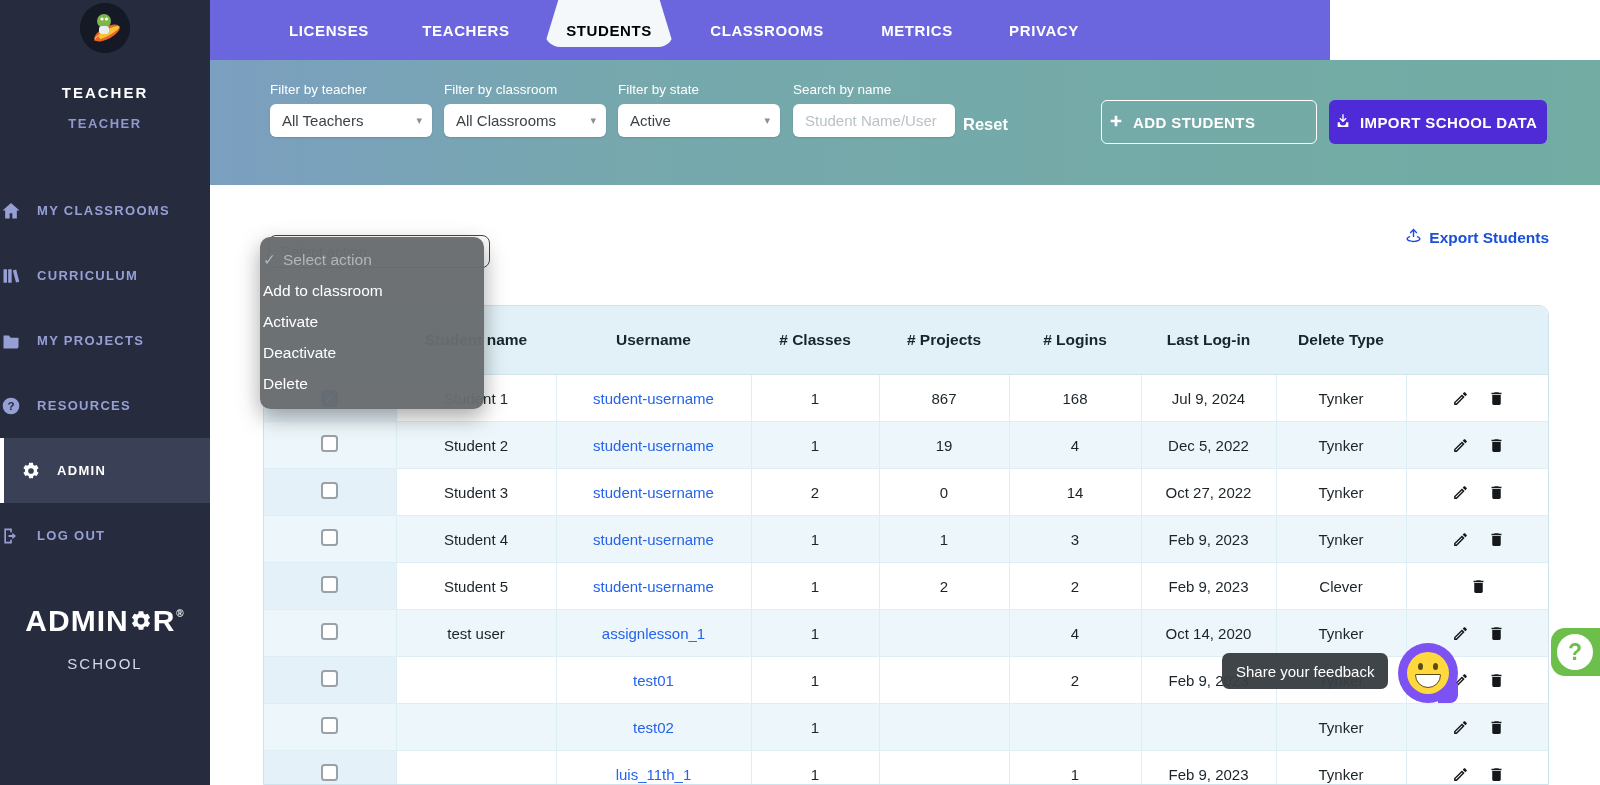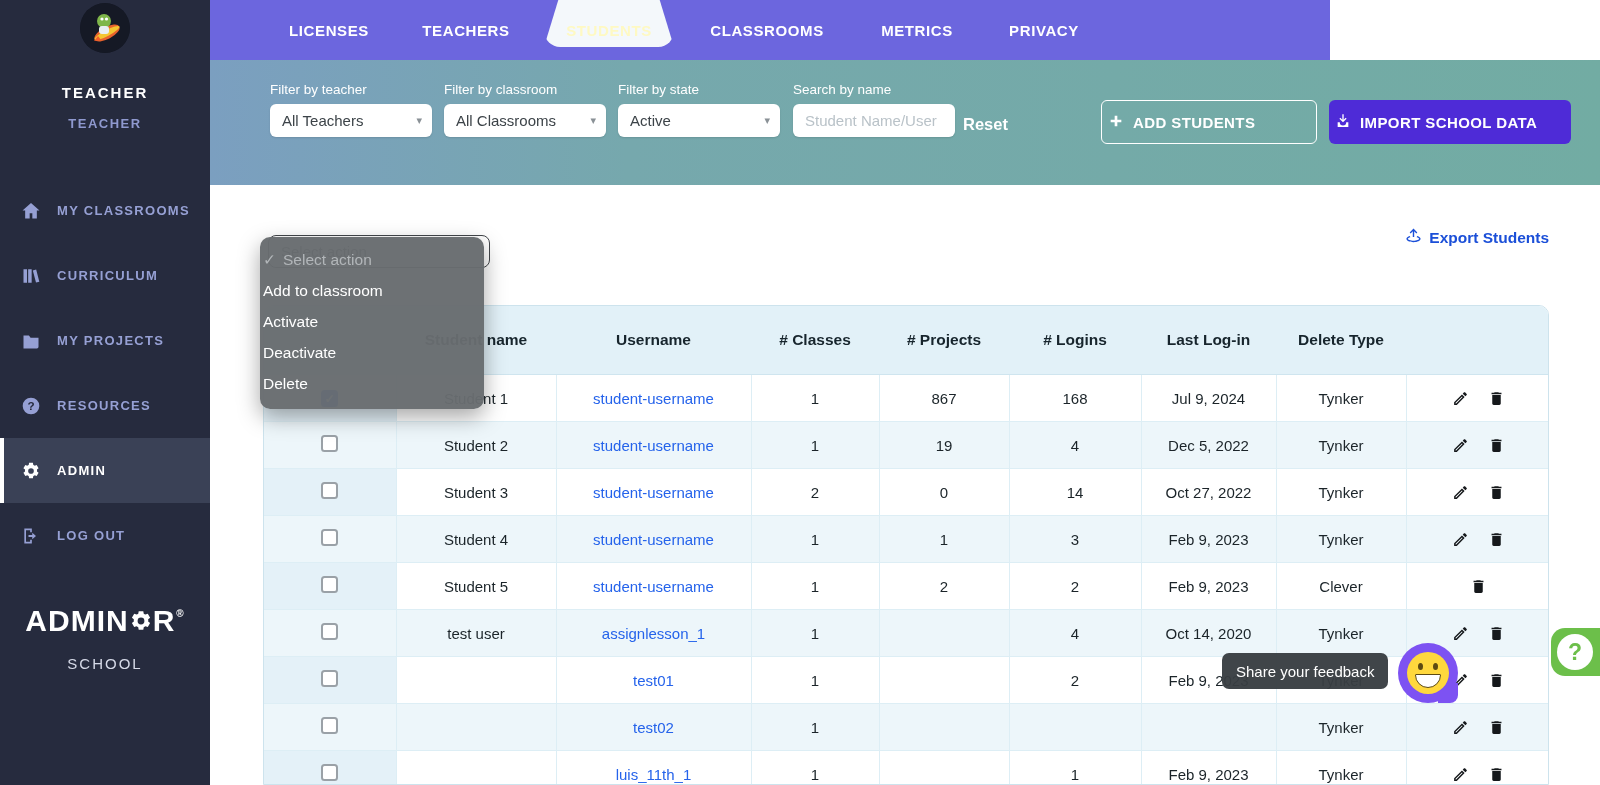--- a/index.html
+++ b/index.html
@@ -5,56 +5,56 @@
   html,body{margin:0;padding:0;}
   body{font-family:"Liberation Sans",sans-serif;background:#fff;}
   .screen{position:relative;width:1600px;height:785px;overflow:hidden;background:#fff;}
 
   
   .sidebar{position:absolute;left:0;top:0;width:210px;height:785px;background:#262b3e;z-index:40;}
   .avatar{position:absolute;left:50%;top:3px;transform:translateX(-50%);width:50px;height:50px;border-radius:50%;background:#151925;display:flex;align-items:center;justify-content:center;overflow:hidden;}
   .profile-name{position:absolute;top:84px;width:100%;text-align:center;color:#fff;font-weight:bold;font-size:15px;letter-spacing:2px;}
   .profile-role{position:absolute;top:116px;width:100%;text-align:center;color:#8f99cf;font-size:13px;letter-spacing:1.5px;font-weight:bold;}
   .side-nav{position:absolute;top:178px;left:0;width:100%;}
-  .side-item{height:65px;display:flex;align-items:center;gap:15px;padding-left:20px;color:#96a0d4;cursor:pointer;}
+  .side-item{height:65px;display:flex;align-items:center;gap:15px;color:#96a0d4;cursor:pointer;}
   .side-item .icn{width:22px;height:22px;display:flex;align-items:center;justify-content:center;flex:0 0 22px;}
   .side-item .icn svg{width:20px;height:20px;fill:currentColor;}
   .side-item .lbl{font-size:13px;font-weight:bold;letter-spacing:1.3px;}
   .side-item.active{background:#3a4156;border-left:4px solid #ffffff;padding-left:16px;color:#fff;}
   .brand{position:absolute;top:604px;width:100%;text-align:center;color:#fff;font-weight:bold;font-size:30px;letter-spacing:1px;white-space:nowrap;}
   .brand .gear-e{display:inline-block;vertical-align:-2px;width:24px;height:24px;}
   .brand .gear-e svg{width:24px;height:24px;fill:#fff;}
   .brand sup{font-size:10px;vertical-align:14px;margin-left:1px;}
   .school{position:absolute;top:655px;width:100%;text-align:center;color:#d6dae8;font-size:15px;letter-spacing:2px;}
 
   
   .topnav{position:absolute;left:210px;top:0;width:1120px;height:60px;background:#6c66de;z-index:10;}
   .tab{position:absolute;top:0;height:60px;display:flex;align-items:center;transform:translateX(-50%);color:#fff;font-weight:bold;font-size:15px;letter-spacing:.6px;cursor:pointer;}
   .tab:nth-child(1){left:119px;}
   .tab:nth-child(2){left:256px;}
   .tab:nth-child(3){left:399px;}
   .tab:nth-child(4){left:557px;}
   .tab:nth-child(5){left:707px;}
   .tab:nth-child(6){left:834px;}
-  .tab.active{color:#fef9c3;}
+  .tab.active{color:#000000;}
   .tab.active::before{content:"";position:absolute;left:50%;top:0;transform:translateX(-50%);width:130px;height:47px;background:#f4f8fb;clip-path:polygon(11% 0,89% 0,100% 100%,0 100%);border-radius:0 0 16px 16px;}
   .tab span{position:relative;z-index:1;}
 
   
   .filterbar{position:absolute;left:210px;top:60px;width:1390px;height:125px;background:linear-gradient(90deg,#7b9fc0 0%,#76a8ad 30%,#72aca3 100%);z-index:9;}
   .field{position:absolute;top:22px;}
   .field .flabel{display:block;color:#fff;font-size:13.5px;margin-bottom:7px;}
   .selectbox{width:162px;height:33px;background:#fff;border-radius:6px;display:flex;align-items:center;justify-content:space-between;padding:0 10px 0 12px;box-sizing:border-box;color:#3c4348;font-size:15px;cursor:pointer;box-shadow:0 1px 2px rgba(0,0,0,.12);}
   .selectbox .caret{color:#8a9196;font-size:11px;}
   .searchbox{width:162px;height:33px;background:#fff;border:none;border-radius:6px;padding:0 12px;box-sizing:border-box;font-size:15px;color:#3c4348;font-family:"Liberation Sans",sans-serif;box-shadow:0 1px 2px rgba(0,0,0,.12);}
   .searchbox::placeholder{color:#b9c2c8;}
   .reset{position:absolute;left:753px;top:48px;height:33px;display:flex;align-items:center;color:#fff;font-weight:bold;font-size:16.5px;cursor:pointer;}
   .fbtn{position:absolute;top:40px;height:44px;border-radius:6px;display:flex;align-items:center;gap:9px;font-family:"Liberation Sans",sans-serif;font-weight:bold;font-size:15px;letter-spacing:.4px;cursor:pointer;box-sizing:border-box;}
   .btn-add{left:891px;width:216px;background:transparent;border:1.5px solid #fff;color:#fff;}
-  .btn-import{left:1119px;width:242px;background:#4e2bd7;border:none;color:#fff;}
+  .btn-import{left:1119px;width:218px;background:#4e2bd7;border:none;color:#fff;}
   .fbtn svg{width:16px;height:16px;fill:#fff;}
 
   
   .main{position:absolute;left:210px;top:185px;width:1390px;height:600px;background:#fff;}
 
   .action-select{position:absolute;left:58px;top:50px;width:222px;height:33px;background:#fff;border:1px solid #43474b;border-radius:8px;display:flex;align-items:center;padding:0 12px;box-sizing:border-box;color:#4a4f53;font-size:15px;z-index:5;cursor:pointer;}
   .action-menu{position:absolute;left:50px;top:52px;width:224px;background:rgba(104,108,112,0.97);border-radius:10px;box-shadow:0 8px 22px rgba(0,0,0,.35);padding:7px 0 10px 0;z-index:50;}
   .menu-item{padding:3px 3px;font-size:15.5px;line-height:25px;color:#fff;cursor:pointer;white-space:nowrap;}
   .menu-item.selected{color:#b2b6b9;cursor:default;}
   .menu-item .chk{margin-right:7px;}

